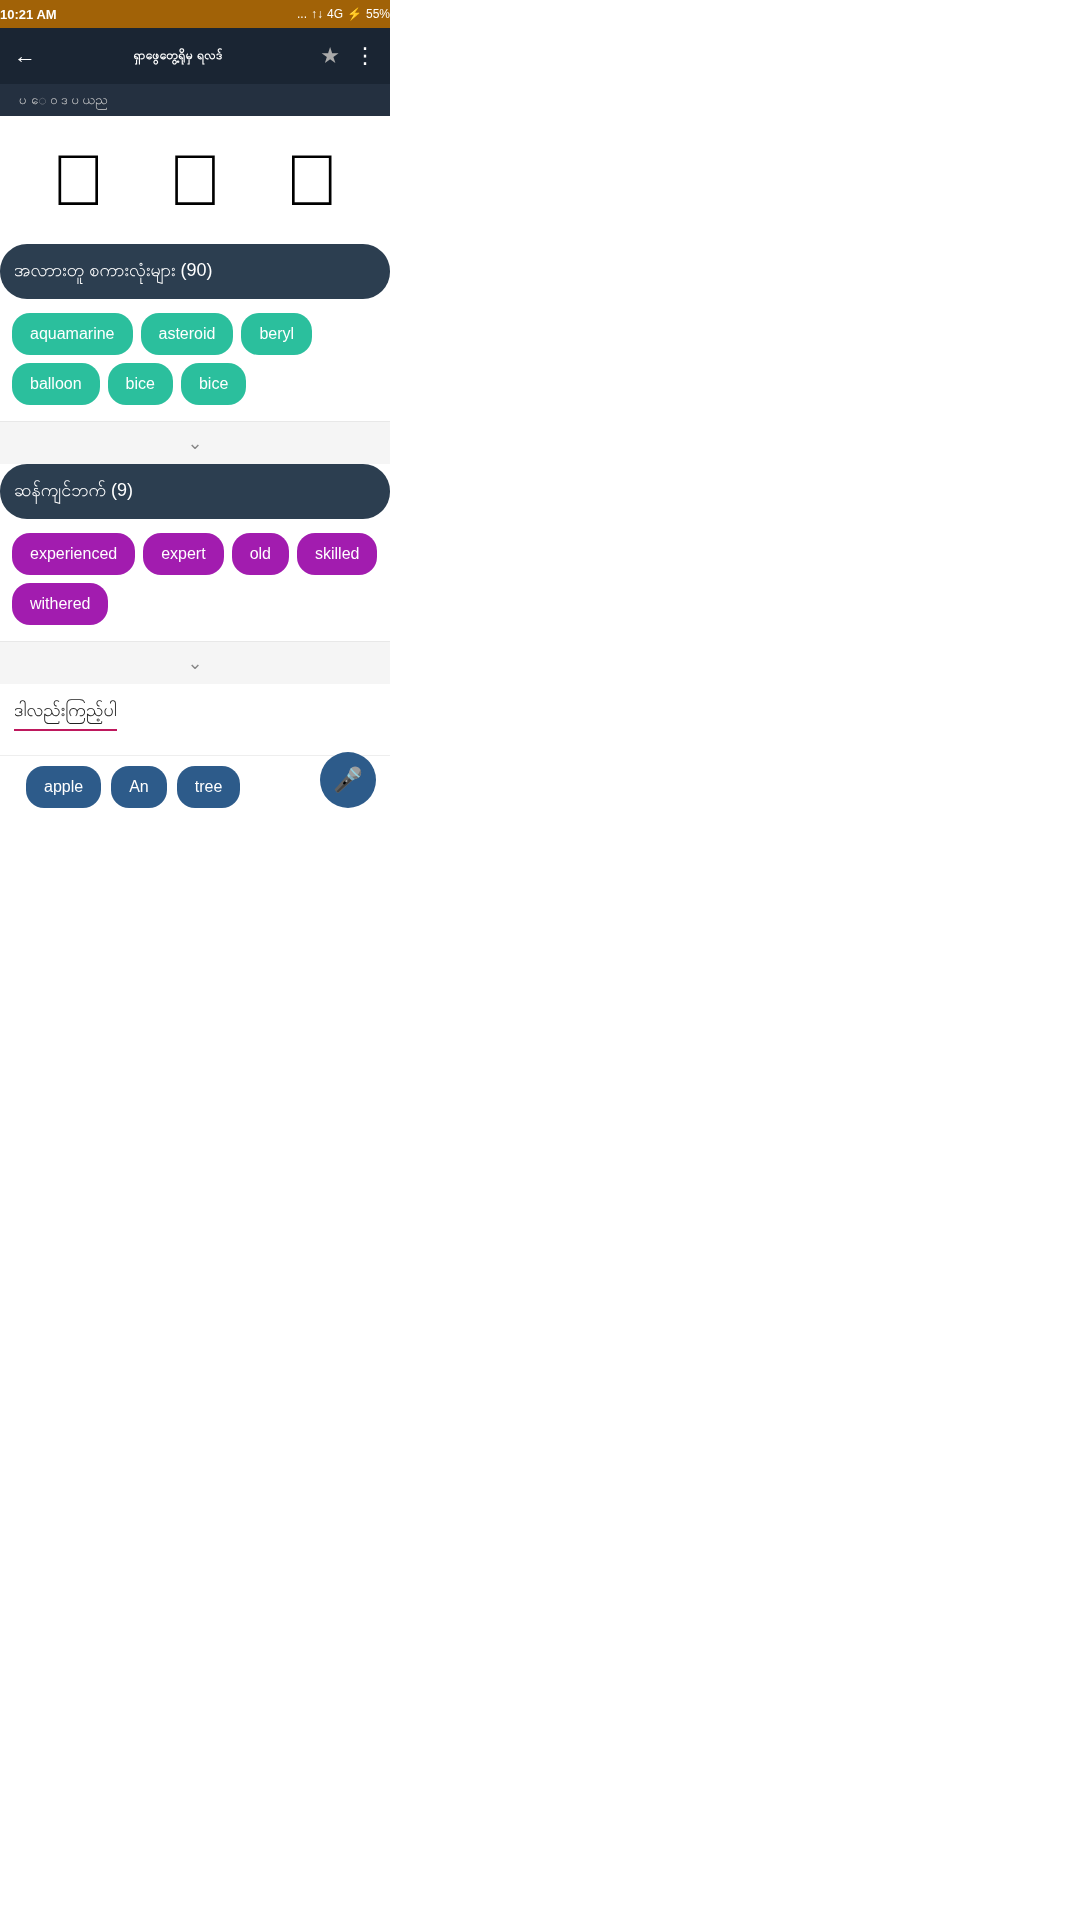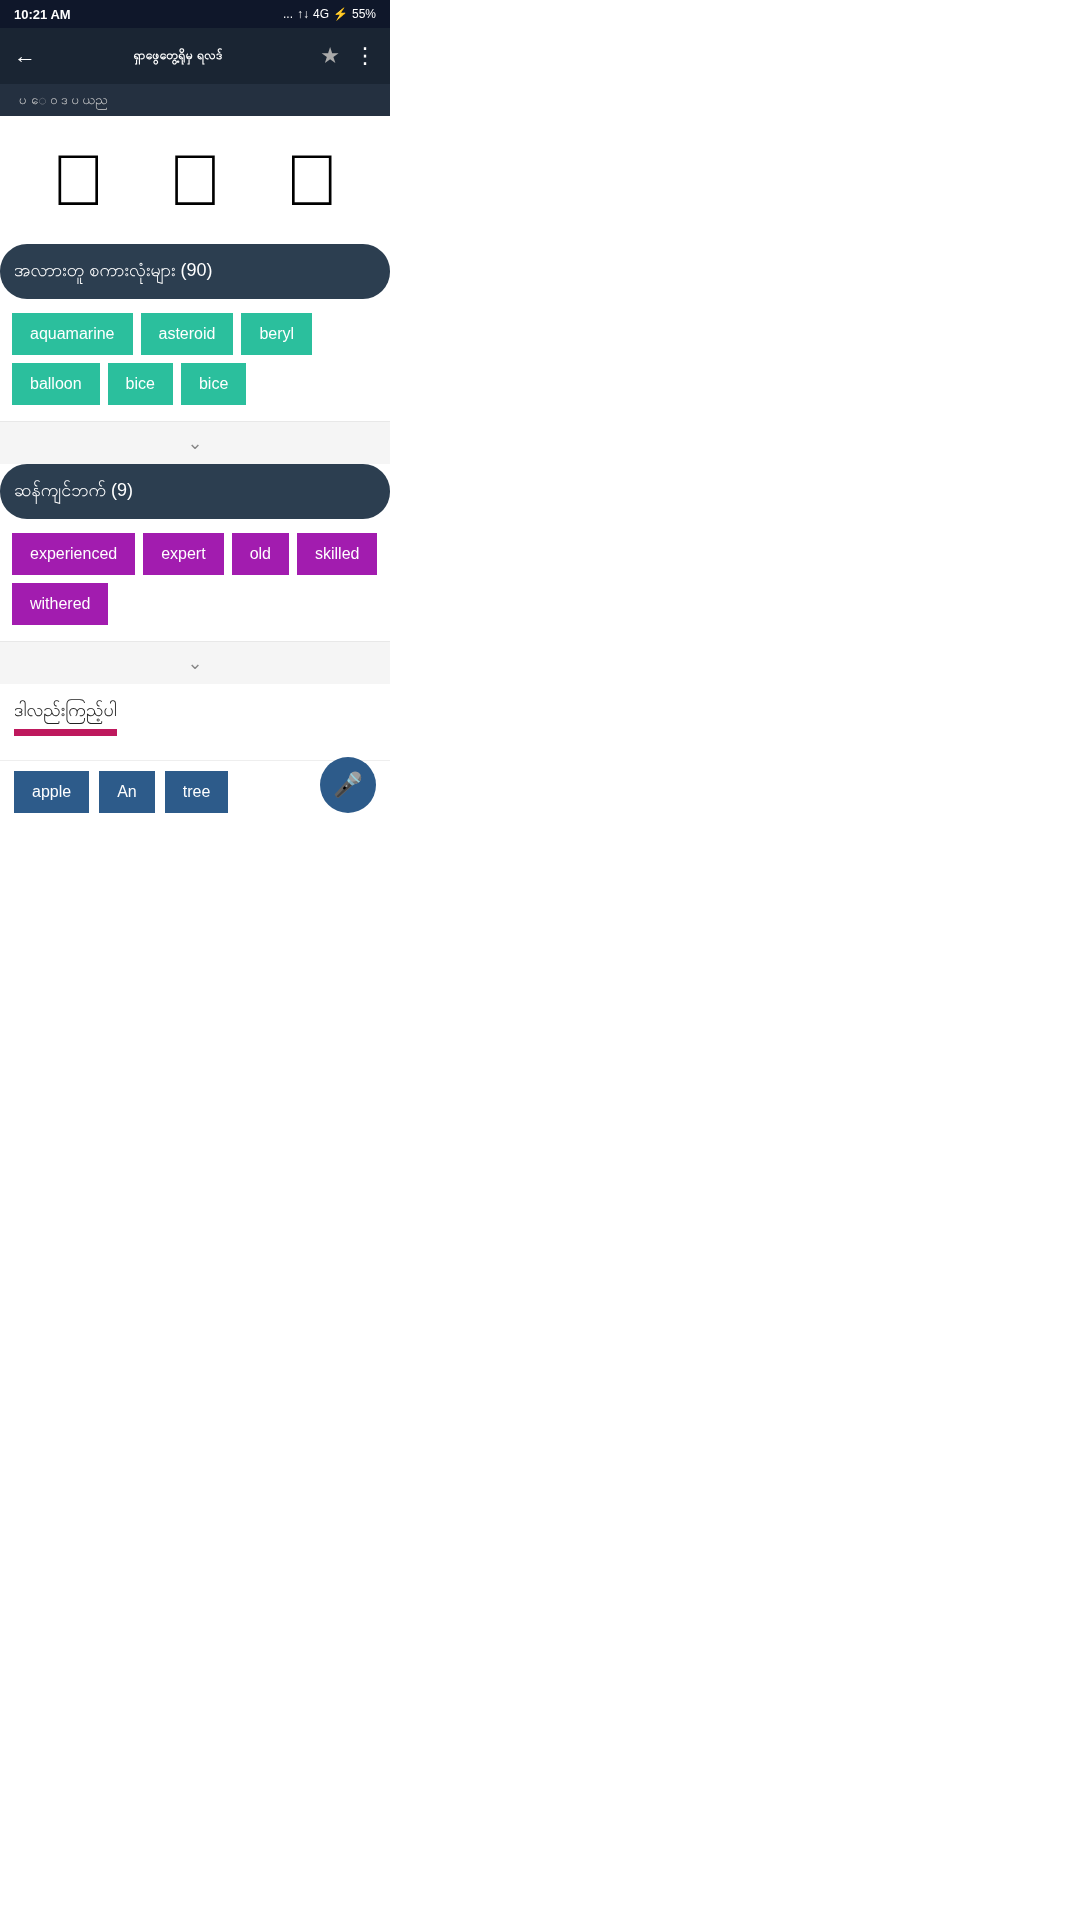--- a/index.html
+++ b/index.html
@@ -7,26 +7,26 @@
     body {
       width: 390px;
       min-height: 740px;
       font-family: 'Segoe UI', Arial, sans-serif;
       background: #fff;
       overflow-x: hidden;
     }
 
     
     .status-bar {
-      background: #0f172a;
+      background: #a16207;
       color: #fff;
       display: flex;
       justify-content: space-between;
       align-items: center;
-      padding: 6px 14px;
+      padding: 6px 0;
       font-size: 13px;
       height: 28px;
     }
     .status-bar .time { font-weight: 600; }
     .status-bar .icons { display: flex; align-items: center; gap: 4px; font-size: 12px; }
 
     
     .header {
       background: #1a2533;
       color: #fff;
@@ -88,21 +88,21 @@
 
     
     .tags-container {
       background: #fff;
       padding: 14px 12px 6px 12px;
       display: flex;
       flex-wrap: wrap;
       gap: 8px;
     }
     .tag {
-      border-radius: 0;
+      border-radius: 18px;
       padding: 12px 18px;
       font-size: 16px;
       font-weight: 500;
       color: #fff;
       cursor: pointer;
       border: none;
       outline: none;
     }
     .tag.teal { background: #2bbf9d; }
     .tag.red { background: #a21caf; }
@@ -127,31 +127,31 @@
     
     .bottom-section {
       background: #fff;
       padding: 14px 14px 10px 14px;
     }
     .bottom-section .section-label {
       font-size: 18px;
       color: #222;
       font-weight: 400;
       margin-bottom: 14px;
-      border-bottom: 7px solid #be185d;
+      border-bottom: 2px solid #be185d;
       padding-bottom: 4px;
       display: inline-block;
     }
 
     
     .bottom-bar {
       background: #fff;
       display: flex;
       align-items: center;
-      padding: 10px 14px;
+      padding: 10px 26px;
       gap: 10px;
       border-top: 1px solid #eee;
       position: relative;
     }
     .bottom-bar .mic-btn {
       position: absolute;
       right: 14px;
       bottom: 10px;
       background: #2d5b8a;
       width: 56px;

